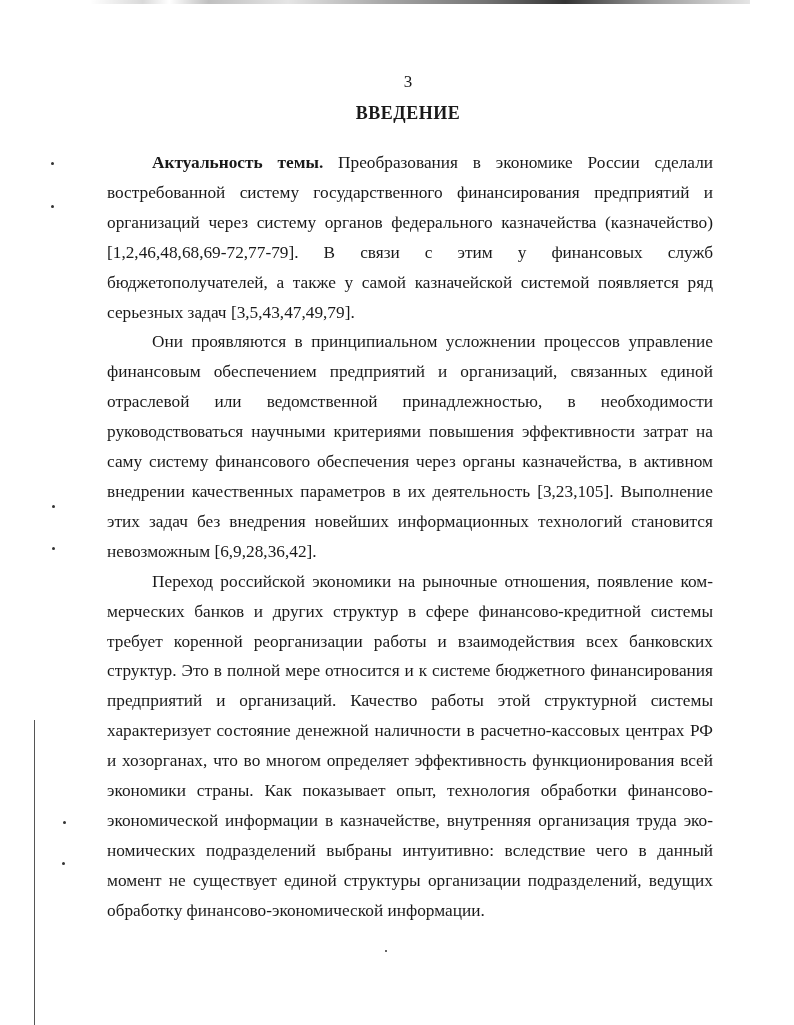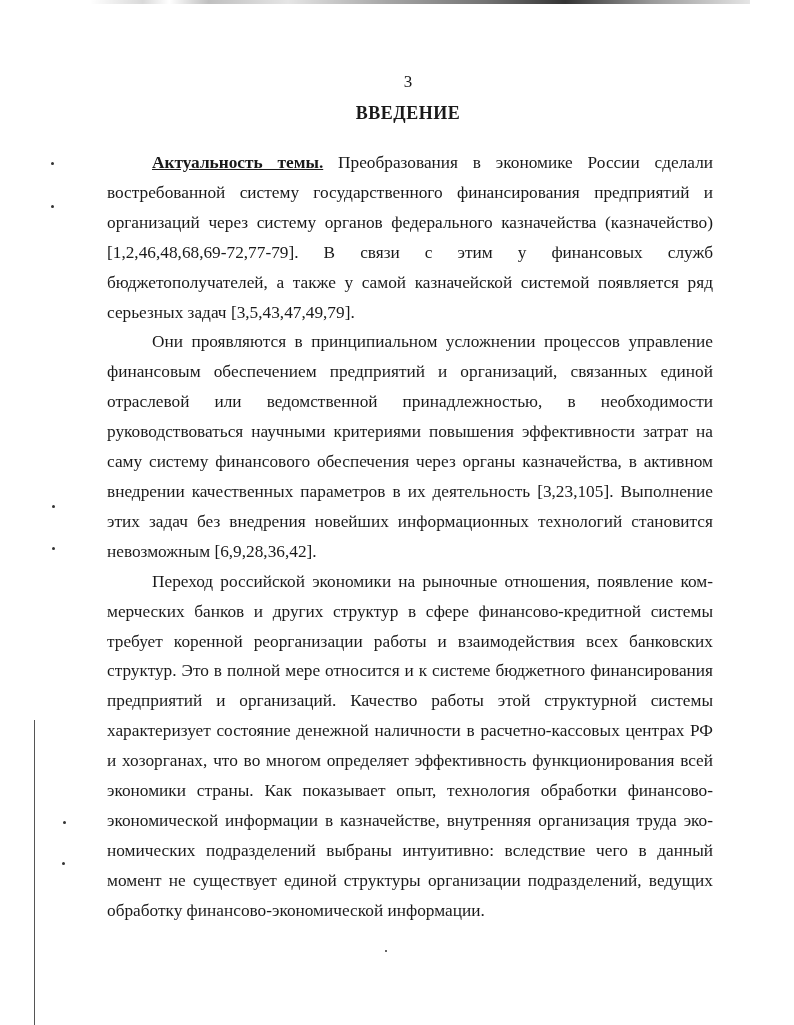--- a/index.html
+++ b/index.html
@@ -68,21 +68,20 @@
       font-size: 17.3px;
       line-height: 29.9px;
       text-align: justify;
     }
     .body-text p {
       margin: 0;
       text-indent: 45px;
     }
     .lead-in {
       font-weight: bold;
-      text-decoration: underline;
     }
   </style>
 </head>
 <body>
 
 <div class="scan-top"></div>
 <div class="scan-left-line"></div>
 
 <div class="speck" style="left:51px;top:162px;"></div>
 <div class="speck" style="left:51px;top:205px;"></div>

